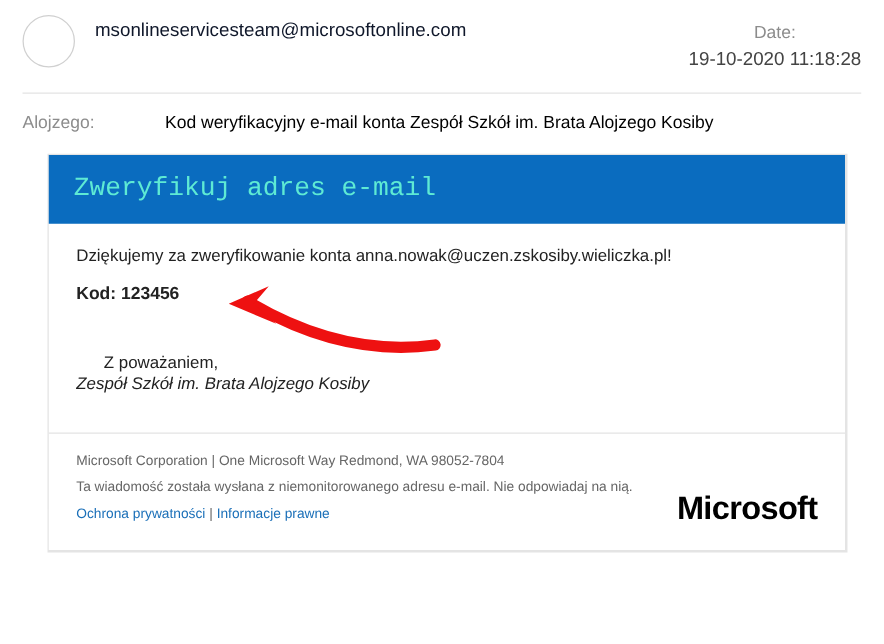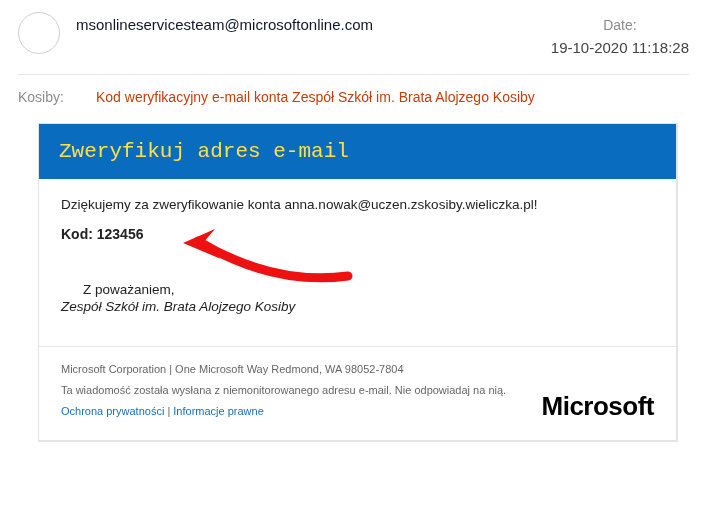--- a/index.html
+++ b/index.html
@@ -24,32 +24,32 @@
     flex: 0 0 auto;
     margin-right: 16px;
   }
   .from-col { flex: 1; padding-top: 4px; }
   .from { color: #0f172a; font-size: 15px; }
   .date-col { text-align: center; color: #8c8c8c; font-size: 14px; line-height: 1.6; padding-top: 2px;}
   .date-val { color: #444; font-size: 15px; }
   hr.sep { border: none; border-top: 1px solid #e4e4e4; margin: 0 0 14px 0; }
   .subject-row { display: flex; gap: 18px; font-size: 14px; margin-bottom: 18px; }
   .subject-label { color: #8c8c8c; min-width: 60px; }
-  .subject-text { color: #c2410c; }
+  .subject-text { color: #000000; margin-left: 36px; }
   .email-body {
     background: #fff;
     border: 1px solid #e4e4e4;
     border-bottom-width: 2px;
     border-right-width: 2px;
     margin: 0 0 0 20px;
     width: 640px;
   }
   .blue-bar {
     background: #0a6cbf;
-    color: #fde047;
+    color: #5eead4;
     font-family: "Courier New", monospace;
     font-size: 21px;
     padding: 16px 20px;
   }
   .body-inner { padding: 18px 22px 14px 22px; font-size: 13.5px; color: #222; position: relative; }
   .thanks { margin-bottom: 14px; }
   .code-line { font-weight: bold; font-size: 14px; margin-bottom: 40px;}
   .regards { margin-top: 6px; margin-left: 22px; }
   .regards-team { font-style: italic; margin-top: 2px; margin-bottom: 10px;}
   .footer-sep { border: none; border-top: 1px solid #e4e4e4; margin: 8px 0 12px 0; }
@@ -84,21 +84,21 @@
   </div>
   <div class="date-col">
     <div>Date:</div>
     <div class="date-val">19-10-2020 11:18:28</div>
   </div>
 </div>
 
 <hr class="sep">
 
 <div class="subject-row">
-  <div class="subject-label">Kosiby:</div>
+  <div class="subject-label">Alojzego:</div>
   <div class="subject-text">Kod weryfikacyjny e-mail konta Zespół Szkół im. Brata Alojzego Kosiby</div>
 </div>
 
 <div class="email-body">
   <div class="blue-bar">Zweryfikuj adres e-mail</div>
   <div class="body-inner">
     <div class="thanks">Dziękujemy za zweryfikowanie konta anna.nowak@uczen.zskosiby.wieliczka.pl!</div>
     <div class="code-line">
       <span>Kod: </span><span>123456</span>
     </div>

